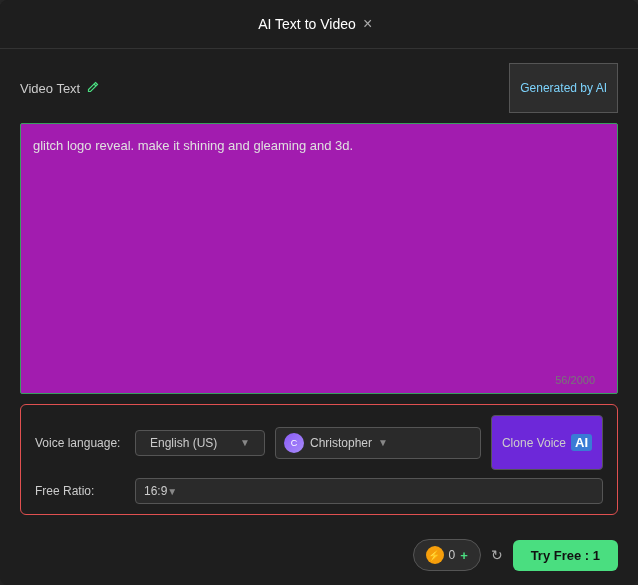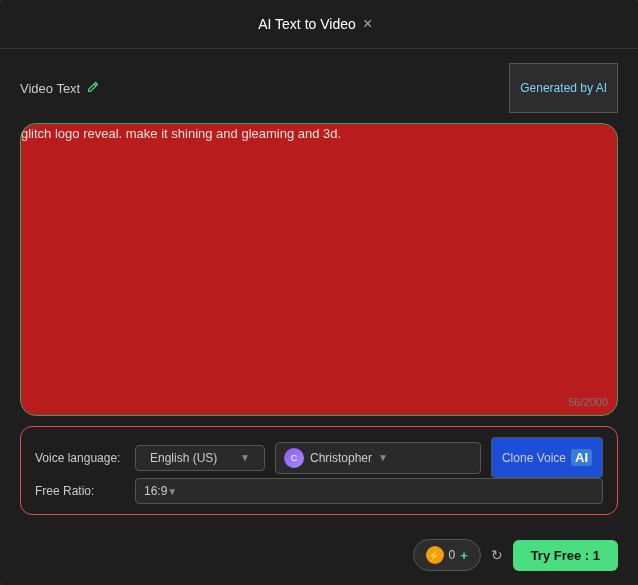--- a/index.html
+++ b/index.html
@@ -80,43 +80,45 @@
       border-radius: 0;
       cursor: pointer;
     }
     .textarea-wrapper {
       position: relative;
       flex: 1;
     }
     .video-textarea {
       width: 100%;
       height: 100%;
-      background: #b91c1c;
+      background: #a21caf;
       border: 1.5px solid #3a9e5f;
-      border-radius: 16px;
+      border-radius: 2px;
       color: #e0e0e0;
       font-size: 13px;
+      padding: 12px;
       resize: none;
       outline: none;
       font-family: inherit;
       line-height: 1.5;
     }
     .char-count {
       position: absolute;
       bottom: 8px;
-      right: 10px;
+      right: 23px;
       color: #777;
       font-size: 11px;
     }
     .settings-section {
       border: 1.5px solid #e05050;
-      border-radius: 12px;
+      border-radius: 6px;
       padding: 10px 14px;
       display: flex;
       flex-direction: column;
+      gap: 8px;
     }
     .settings-row {
       display: flex;
       align-items: center;
       gap: 10px;
     }
     .settings-label {
       color: #cccccc;
       font-size: 12px;
       min-width: 90px;
@@ -158,25 +160,25 @@
       font-size: 12px;
       padding: 5px 8px;
       border-radius: 4px;
       cursor: pointer;
       display: flex;
       align-items: center;
       gap: 6px;
       flex: 1;
     }
     .clone-voice-btn {
-      background: #1d4ed8;
-      border: 1px solid #555;
-      color: #cccccc;
-      font-size: 12px;
-      padding: 11px 10px;
+      background: #6d28d9;
+      border: 1px solid #555;
+      color: #cccccc;
+      font-size: 12px;
+      padding: 18px 10px;
       border-radius: 4px;
       cursor: pointer;
       display: flex;
       align-items: center;
       gap: 5px;
       white-space: nowrap;
     }
     .ai-badge {
       background: #3a7bd5;
       color: white;

